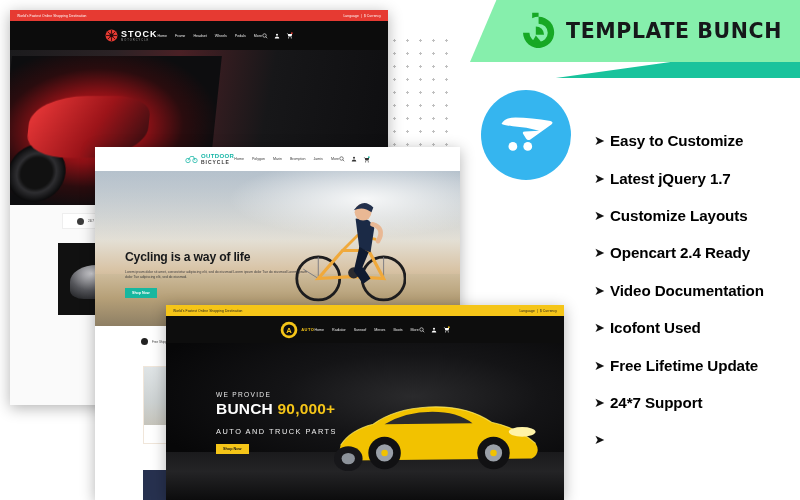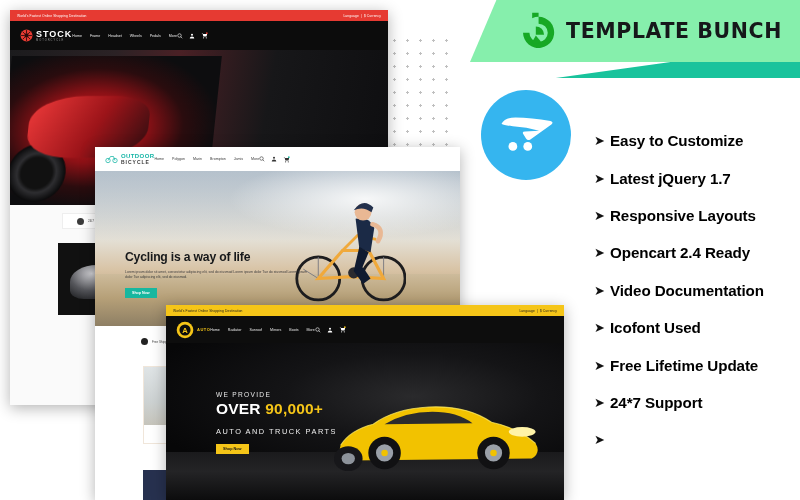--- a/index.html
+++ b/index.html
@@ -56,21 +56,21 @@
   .feat .ftxt{
     font-family:"Liberation Sans", sans-serif;
     font-size:15.2px; font-weight:700; color:#000000; white-space:nowrap; letter-spacing:-.1px;
   }
 
   
   .mock{ position:absolute; overflow:hidden; background:#fff; box-shadow:0 3px 14px rgba(0,0,0,.30); }
 
   .mk-top{ display:flex; align-items:center; justify-content:space-between; padding:0 7px; }
   .mk-top span{ font-size:3.3px; letter-spacing:.1px; white-space:nowrap; }
-  .mk-nav{ display:flex; align-items:center; justify-content:flex-start; padding:0 10px; }
+  .mk-nav{ display:flex; align-items:center; justify-content:center; padding:0 10px; }
   .mk-logo{ display:flex; align-items:center; gap:3px; }
   .mk-menu{ display:flex; gap:8px; }
   .mk-menu span{ font-size:3.6px; white-space:nowrap; }
   .mk-icons{ display:flex; gap:6px; align-items:center; }
 
   .hero-txt{ position:absolute; }
   .hero-h1{ font-weight:700; line-height:1.12; }
   .hero-p{ line-height:1.5; }
   .hero-btn{ display:inline-block; font-weight:700; }
 
@@ -408,21 +408,21 @@
         <circle cx="52" cy="70" r="9" fill="#9aa0a8"></circle>
         <circle cx="52" cy="70" r="3.4" fill="#f2c200"></circle>
         <circle cx="166" cy="70" r="17" fill="#111113"></circle>
         <circle cx="166" cy="70" r="9" fill="#9aa0a8"></circle>
         <circle cx="166" cy="70" r="3.4" fill="#f2c200"></circle>
         <ellipse cx="14" cy="76" rx="15" ry="13" fill="#17171a"></ellipse>
         <ellipse cx="14" cy="76" rx="7" ry="6" fill="#8d939b"></ellipse>
       </svg>
       <div class="hero-txt m3-heroTxt">
         <div class="h-small">WE PROVIDE</div>
-        <div class="h-big"><span>OVER </span><em>90,000+</em></div>
+        <div class="h-big"><span>BUNCH </span><em>90,000+</em></div>
         <div class="h-sub">AUTO AND TRUCK PARTS</div>
         <div class="hero-btn">Shop Now</div>
       </div>
     </div>
   </div>
 
   <div class="oc-badge">
     <svg width="56" height="44" viewBox="0 0 64 50">
       <path d="M4 12 q4 -7 16 -7 q18 0 40 4 q4 1 1 4 l-24 17 q-3 2 -5 -1 l-3 -5 q-2 -3 2 -3 l16 -1 q-14 -4 -30 -5 q-10 -1 -13 -3z" fill="#ffffff"></path>
       <circle cx="17" cy="38" r="5" fill="#ffffff"></circle>
@@ -434,21 +434,21 @@
     <div class="feat">
       <span class="arw">➤</span>
       <span class="ftxt">Easy to Customize</span>
     </div>
     <div class="feat">
       <span class="arw">➤</span>
       <span class="ftxt">Latest jQuery 1.7</span>
     </div>
     <div class="feat">
       <span class="arw">➤</span>
-      <span class="ftxt">Responsive Layouts</span>
+      <span class="ftxt">Customize Layouts</span>
     </div>
     <div class="feat">
       <span class="arw">➤</span>
       <span class="ftxt">Opencart 2.4 Ready</span>
     </div>
     <div class="feat">
       <span class="arw">➤</span>
       <span class="ftxt">Video Documentation</span>
     </div>
     <div class="feat">

